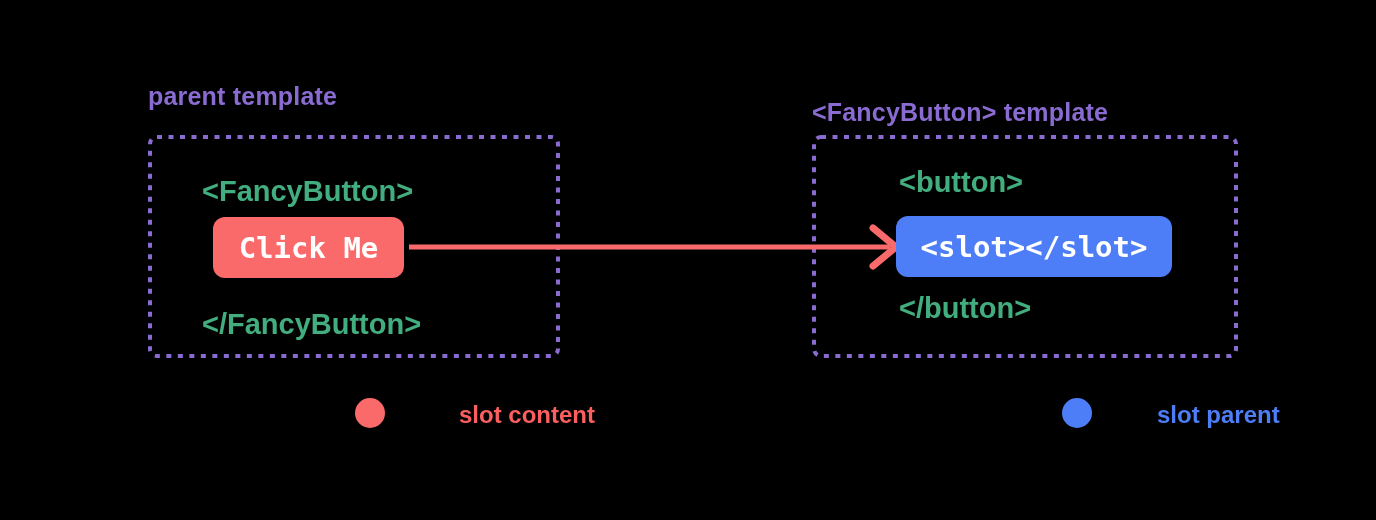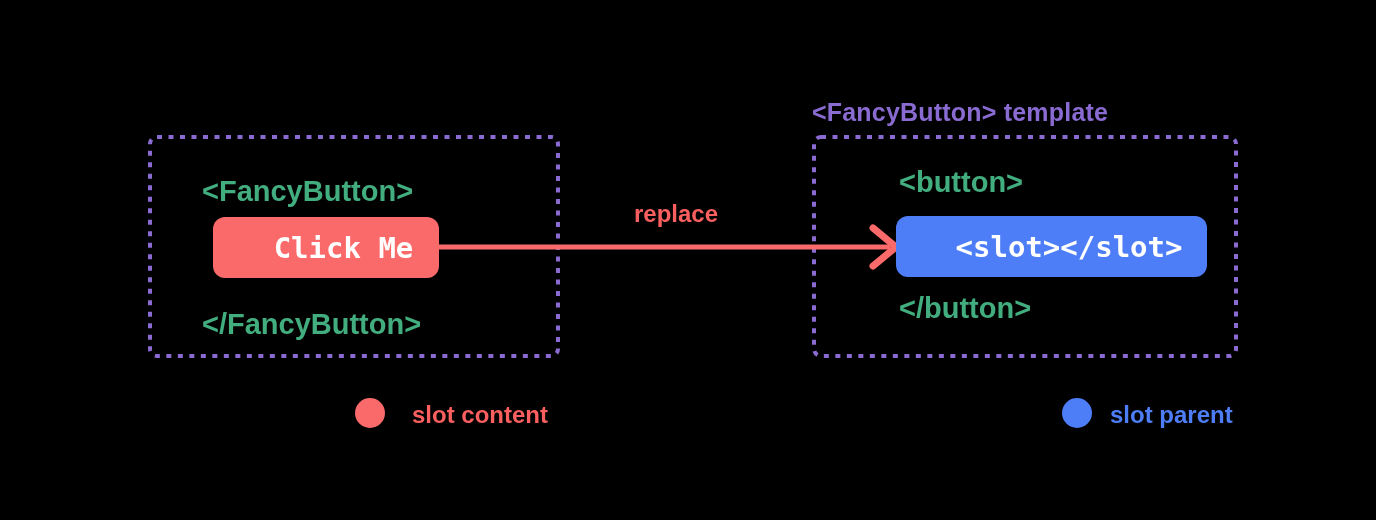--- a/index.html
+++ b/index.html
@@ -50,21 +50,20 @@
     position: absolute;
     display: flex;
     align-items: center;
     justify-content: center;
     border-radius: 12px;
     font-family: "DejaVu Sans Mono", monospace;
     font-weight: bold;
     font-size: 29px;
     color: #ffffff;
     white-space: nowrap;
-    padding-left: 35px;
   }
   .chip-red {
     left: 213px; top: 217px;
     width: 191px; height: 61px;
     background: #fb6a6a;
   }
   .chip-blue {
     left: 896px; top: 216px;
     width: 276px; height: 61px;
     background: #4e7ef7;
@@ -86,48 +85,49 @@
     border-radius: 50%;
   }
   .dot-red  { left: 355px;  top: 398px; background: #fb6a6a; }
   .dot-blue { left: 1062px; top: 398px; background: #4e7ef7; }
 
   .legend-label {
     position: absolute;
     font-weight: bold;
     font-size: 24px;
     white-space: nowrap;
+    margin-left: 47px;
   }
   .legend-red  { left: 412px;  top: 401px; color: #fb5f5f; }
   .legend-blue { left: 1110px; top: 401px; color: #4e7ef7; }
 </style>
 </head>
 <body>
 
 <div class="canvas">
 
   <svg class="overlay" viewBox="0 0 1376 520">
 
     <rect x="150" y="137" width="408" height="219" rx="7" fill="none" stroke="#8a6bd2" stroke-width="4" stroke-dasharray="5 6.5"></rect>
 
     <rect x="814" y="137" width="422" height="219" rx="7" fill="none" stroke="#8a6bd2" stroke-width="4" stroke-dasharray="5 6.5"></rect>
 
     <line x1="409" y1="247" x2="890" y2="247" stroke="#fb6a6a" stroke-width="5"></line>
     <polyline points="873,228 896,247 873,266" fill="none" stroke="#fb6a6a" stroke-width="7" stroke-linecap="round" stroke-linejoin="miter"></polyline>
   </svg>
 
+  <div class="panel-title title-parent">parent template</div>
   <div class="panel-title title-fancy">&lt;FancyButton&gt; template</div>
 
   <div class="code code-fb-open">&lt;FancyButton&gt;</div>
   <div class="chip chip-red">
     <span>Click Me</span>
   </div>
   <div class="code code-fb-close">&lt;/FancyButton&gt;</div>
 
-  <div class="replace-label">replace</div>
 
   <div class="code code-btn-open">&lt;button&gt;</div>
   <div class="chip chip-blue">
     <span>&lt;slot&gt;&lt;/slot&gt;</span>
   </div>
   <div class="code code-btn-close">&lt;/button&gt;</div>
 
   <div class="legend-dot dot-red"></div>
   <div class="legend-label legend-red">slot content</div>
   <div class="legend-dot dot-blue"></div>

